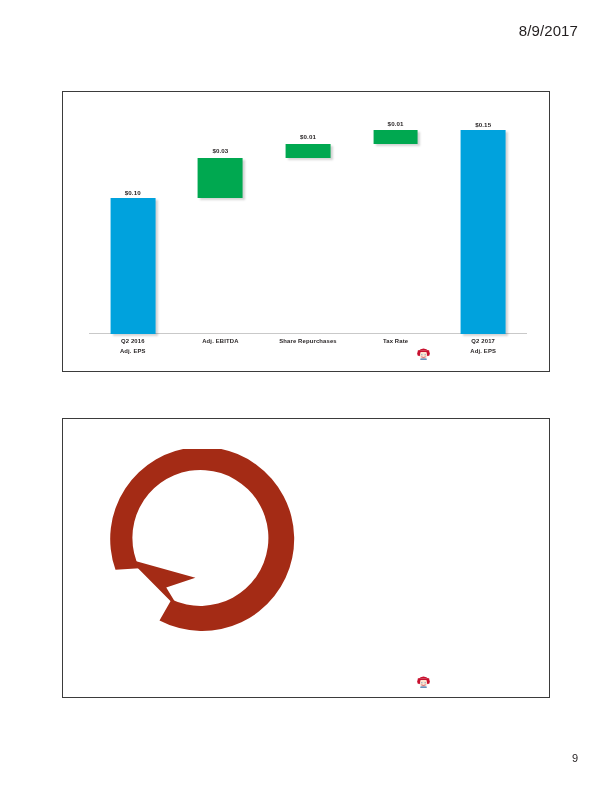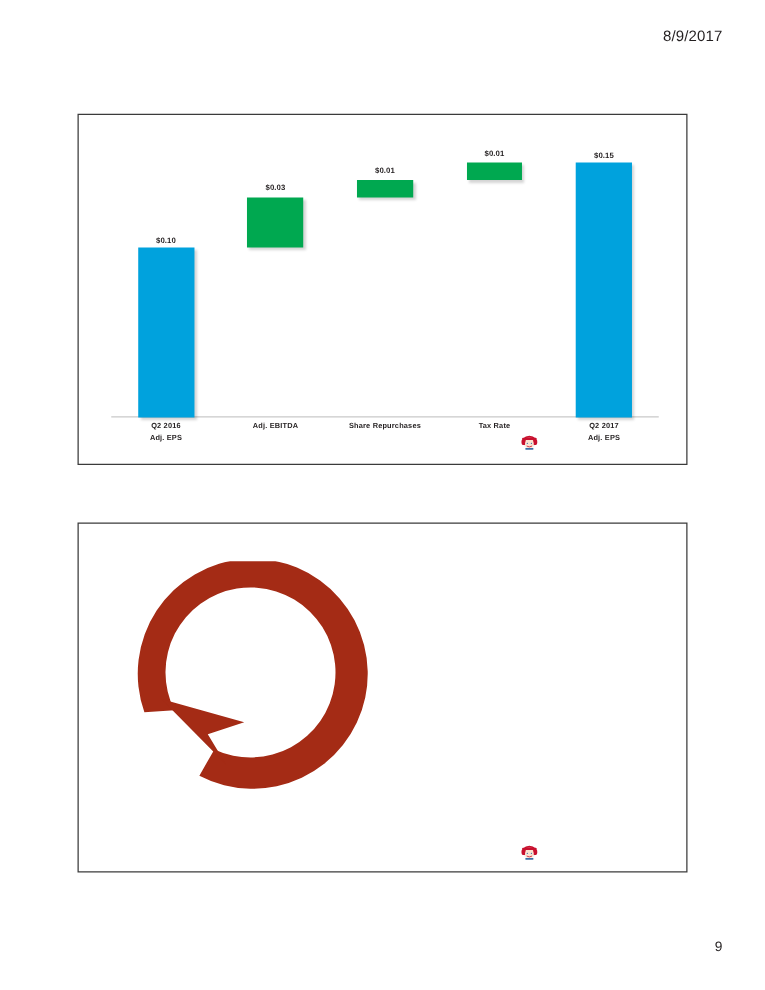--- a/index.html
+++ b/index.html
@@ -15,21 +15,21 @@
     font-family: "Liberation Sans", sans-serif;
     color: #000000;
     overflow: hidden;
   }
 
   
   .page-date {
     position: absolute;
     top: 22px;
     right: 34px;
-    font-size: 12px;
+    font-size: 15px;
     color: #231f20;
     letter-spacing: .1px;
     white-space: nowrap;
   }
   .page-number {
     position: absolute;
     bottom: 28px;
     right: 34px;
     font-size: 11px;
     color: #231f20;

